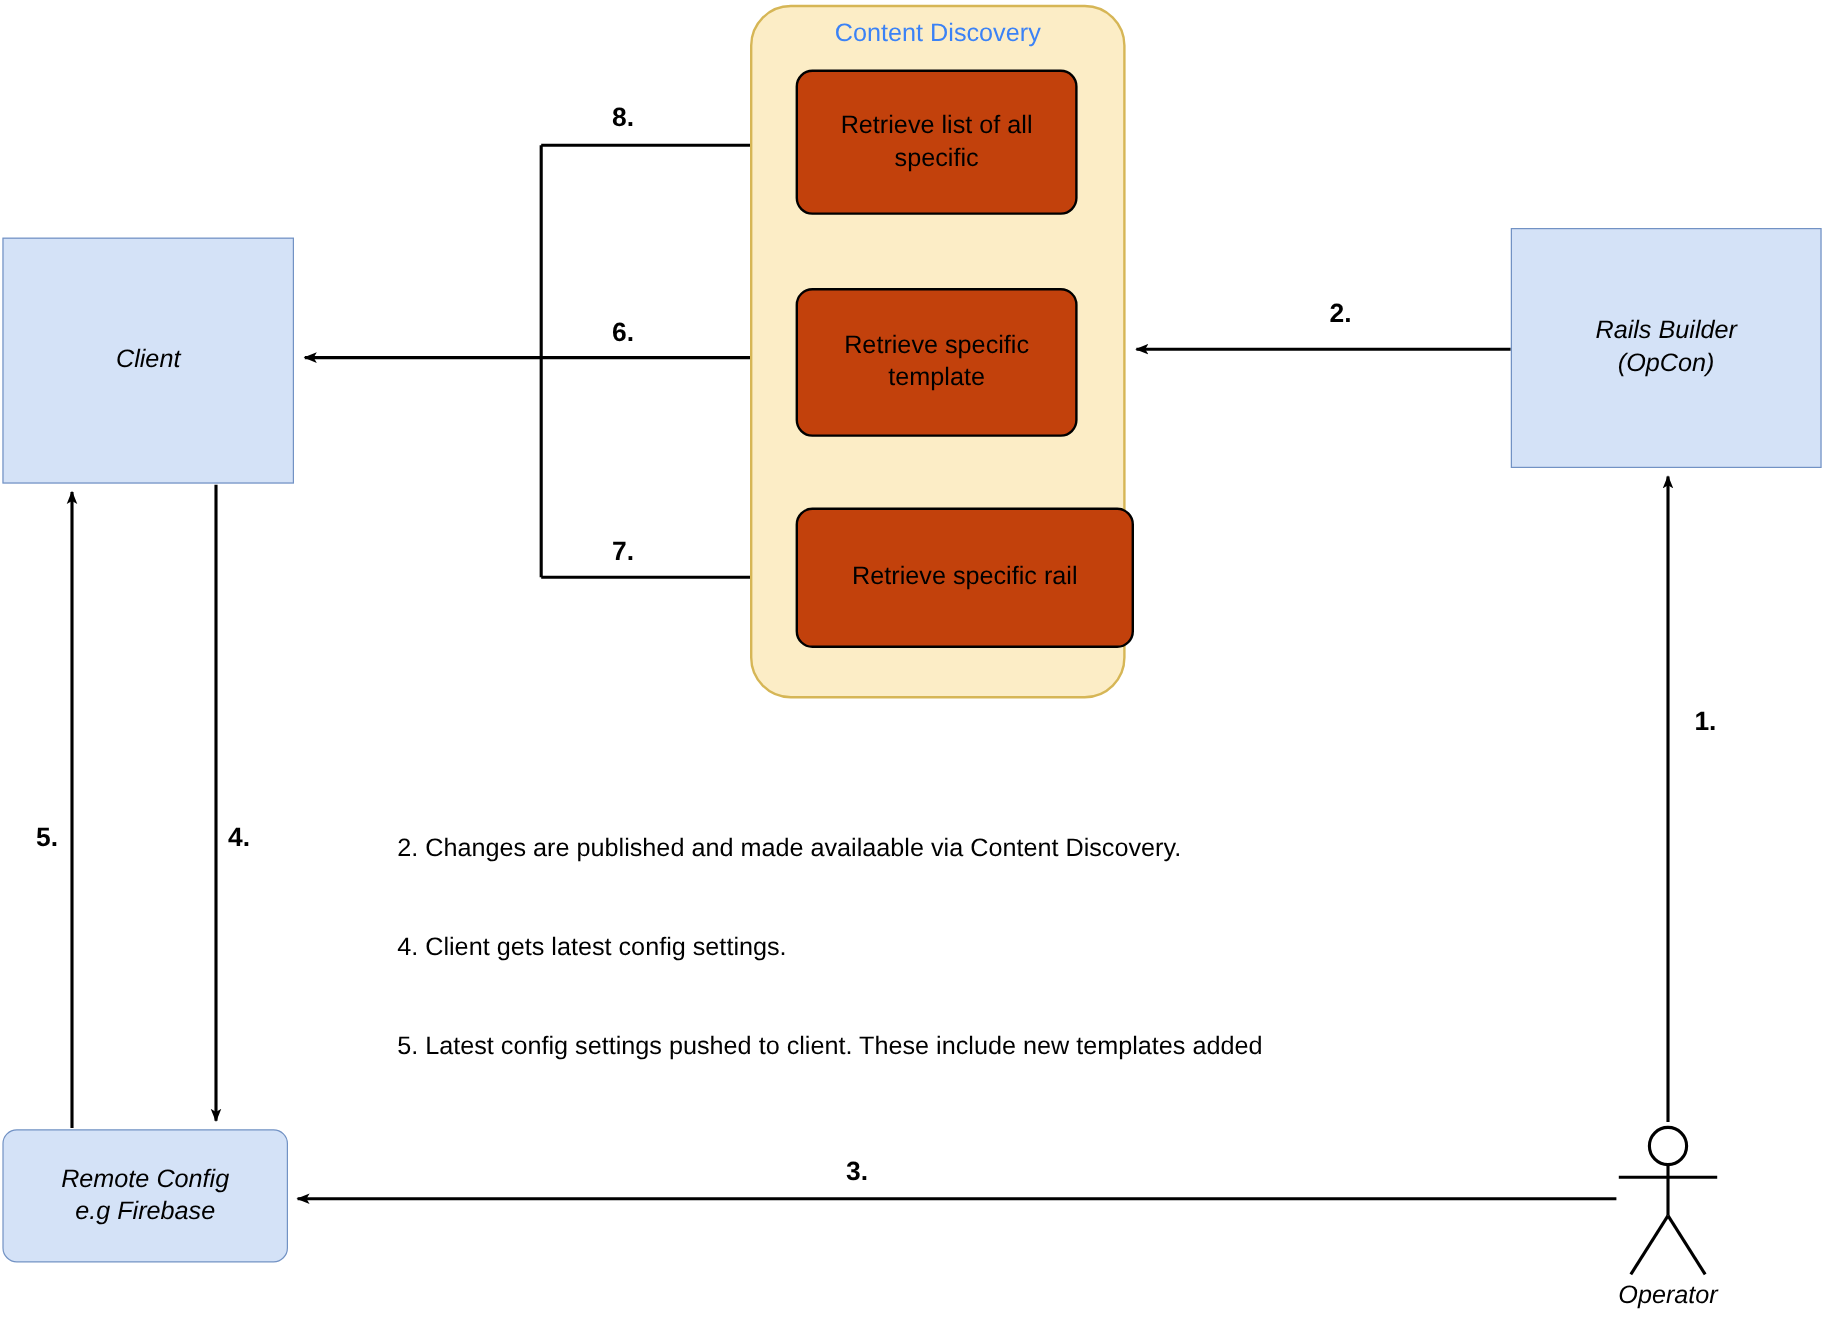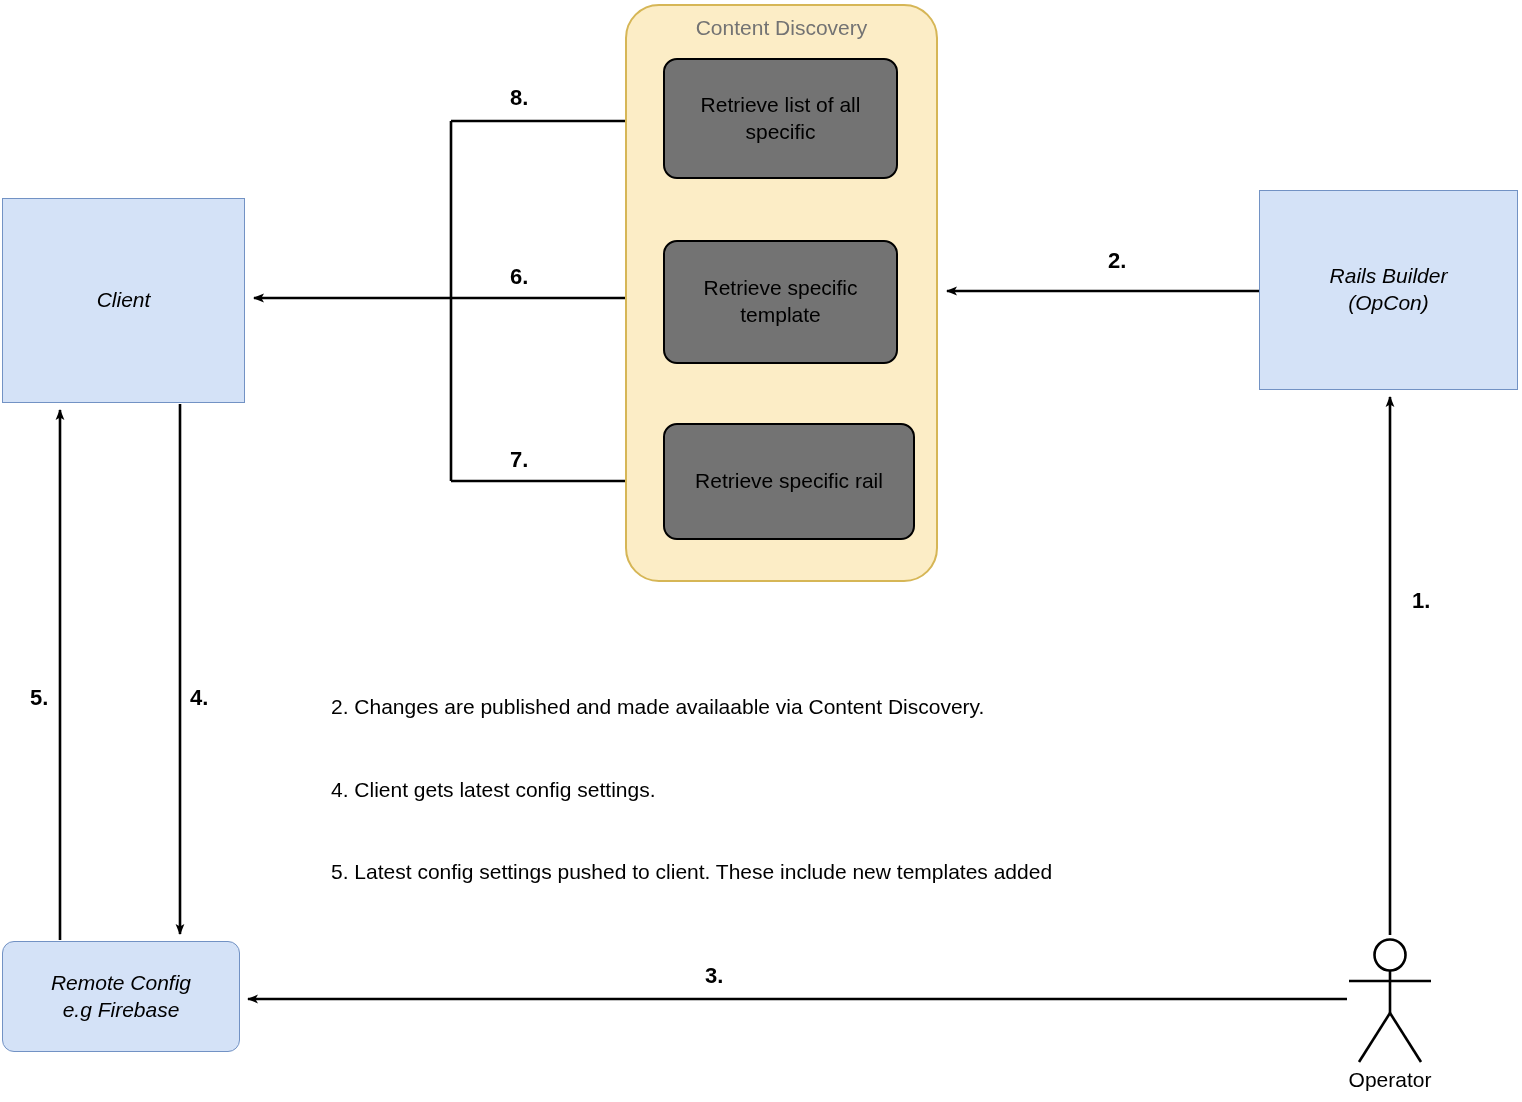--- a/index.html
+++ b/index.html
@@ -42,26 +42,26 @@
     position: absolute;
     box-sizing: border-box;
     background: #fcedc6;
     border: 2px solid #d6b656;
     border-radius: 34px;
   }
   .group-title {
     position: absolute;
     text-align: center;
     font-size: 21px;
-    color: #737373;
+    color: #3b82f6;
   }
   .white-box {
     position: absolute;
     box-sizing: border-box;
-    background: #737373;
+    background: #c2410c;
     border: 2px solid #000000;
     border-radius: 14px;
     display: flex;
     align-items: center;
     justify-content: center;
     text-align: center;
     font-size: 21px;
     line-height: 1.28;
     color: #000000;
   }
@@ -165,21 +165,21 @@
     </div>
   </div>
 
   <div class="white-box" style="left:663px; top:240px; width:235px; height:124px;">
     <div>
       <span>Retrieve specific</span>
       <span>template</span>
     </div>
   </div>
 
-  <div class="white-box" style="left:663px; top:423px; width:252px; height:117px;">
+  <div class="white-box" style="left:663px; top:423px; width:282px; height:117px;">
     <div>
       <span>Retrieve specific rail</span>
     </div>
   </div>
 
   <div class="node blue-box rounded" style="left:2px; top:941px; width:238px; height:111px;">
     <div>
       <span>Remote Config</span>
       <span>e.g Firebase</span>
     </div>
@@ -189,21 +189,21 @@
     <span>Client</span>
   </div>
 
   <div class="node blue-box" style="left:1259px; top:190px; width:259px; height:200px;">
     <div>
       <span>Rails Builder</span>
       <span>(OpCon)</span>
     </div>
   </div>
 
-  <div class="actor-label" style="left:1300px; top:1068px; width:180px;">Operator</div>
+  <div class="actor-label" style="left:1300px; top:1068px; width:180px;font-style:italic;">Operator</div>
 
   <div class="step-label" style="left:1412px; top:588px;">1.</div>
   <div class="step-label" style="left:1108px; top:248px;">2.</div>
   <div class="step-label" style="left:705px; top:963px;">3.</div>
   <div class="step-label" style="left:190px; top:685px;">4.</div>
   <div class="step-label" style="left:30px; top:685px;">5.</div>
   <div class="step-label" style="left:510px; top:264px;">6.</div>
   <div class="step-label" style="left:510px; top:447px;">7.</div>
   <div class="step-label" style="left:510px; top:85px;">8.</div>
 

